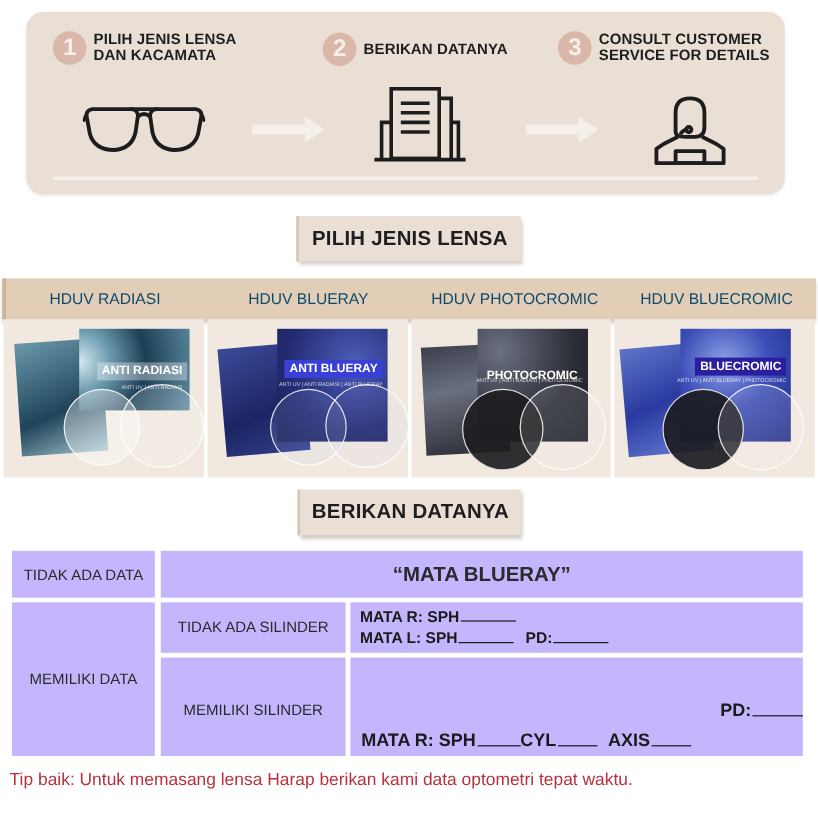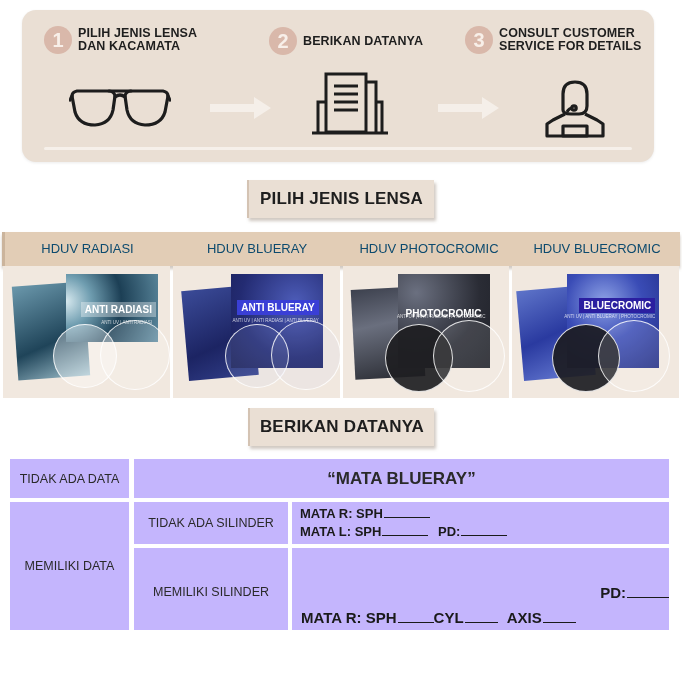--- a/index.html
+++ b/index.html
@@ -246,13 +246,14 @@
       <span>MATA R: SPH</span><span class="blank" style="width:36px;"></span><span>CYL</span><span class="blank" style="width:33px;"></span>
       <span style="margin-left:5px;">AXIS</span><span class="blank" style="width:33px;"></span>
     </div>
   </div>
   <div class="pd-right">
     <span>PD:</span><span class="blank" style="width:42px;"></span>
   </div>
 </div>
 
 <div class="tip">
+  <div>Tip baik:  Untuk memasang lensa Harap berikan kami data optometri tepat waktu.</div>
 </div>
 
 </body></html>

